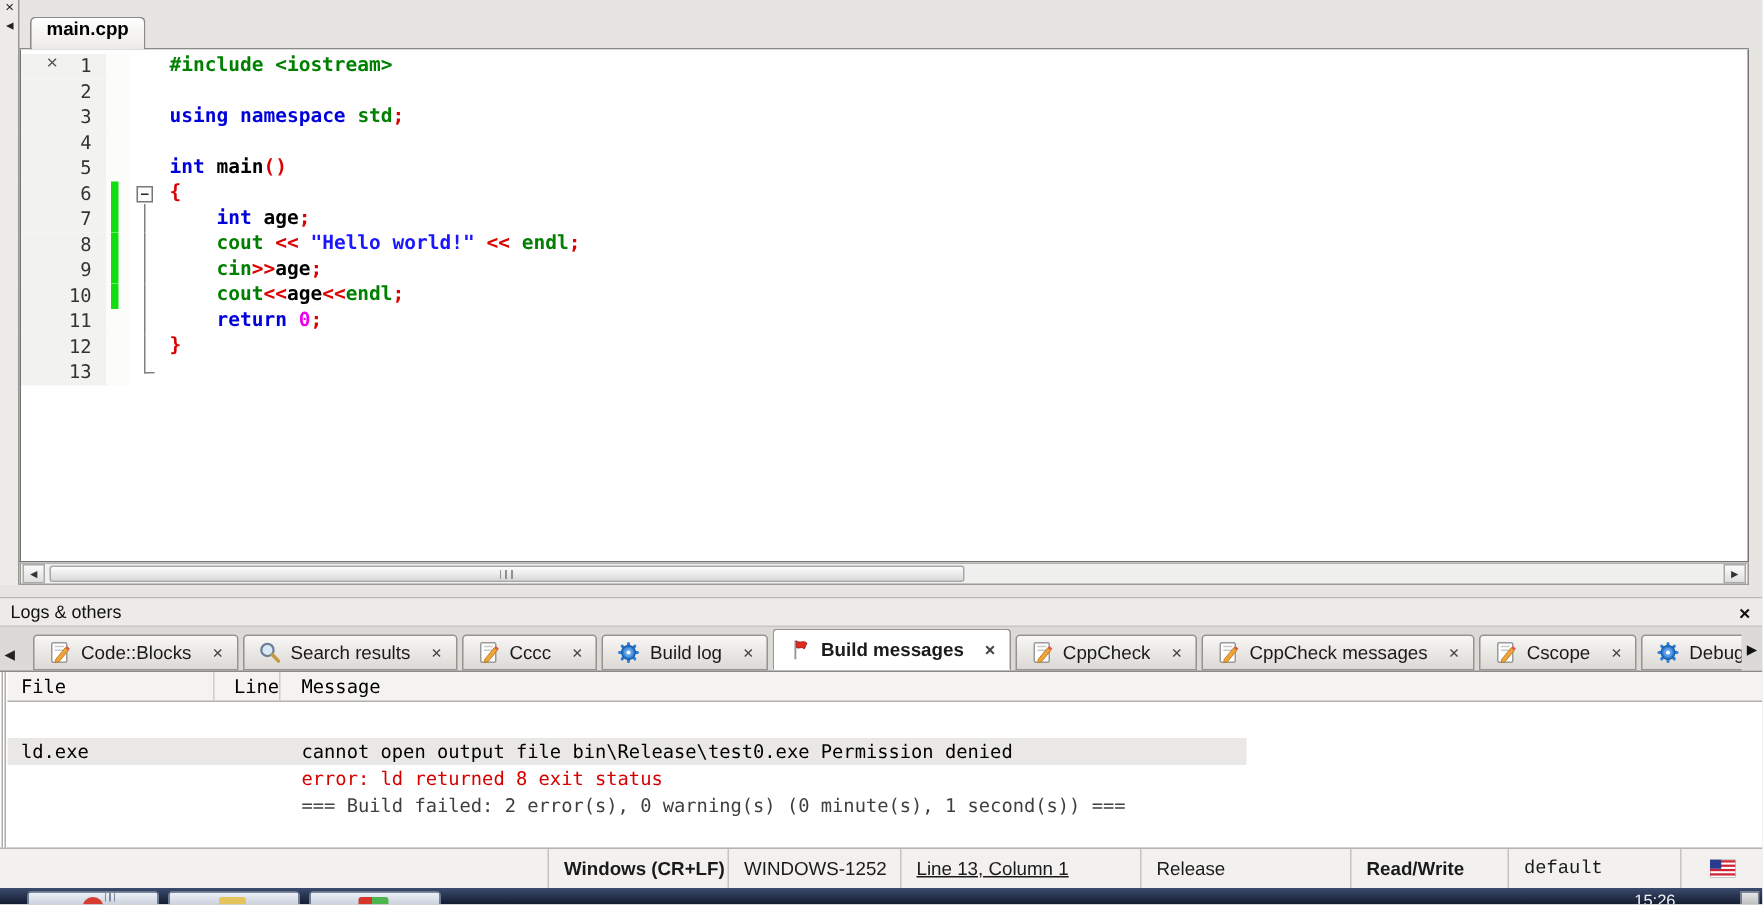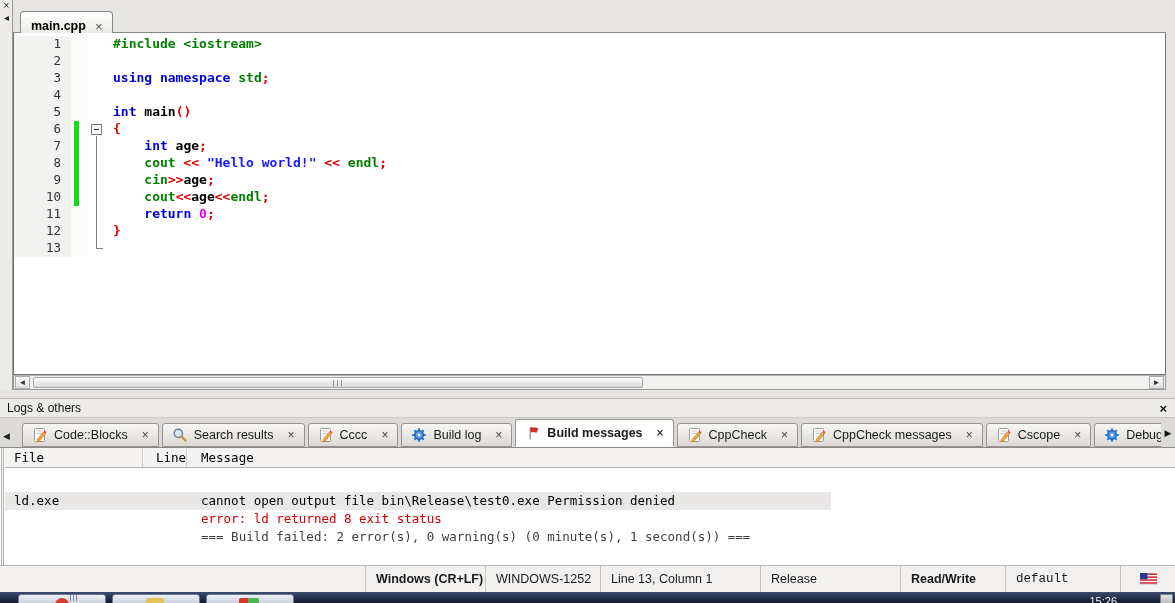--- a/index.html
+++ b/index.html
@@ -11,22 +11,22 @@
   #left-strip { position:absolute; left:0; top:0; width:13px; height:390px;
     background:#edebe8; border-right:1px solid #9a9894; }
   #left-strip .glyph { display:block; width:13px; text-align:center; color:#222;
     font-size:10px; line-height:12px; cursor:default; }
 
   
   #notebook { position:absolute; left:13px; top:0; width:1153px; height:390px; }
   #etabbar { position:absolute; left:0; top:0; right:0; height:33px; border-bottom:1px solid #8a8a8a; }
   #etab { position:absolute; left:7px; bottom:-1px; height:22px; padding:0 10px;
     background:linear-gradient(180deg,#ffffff,#eceae6); border:1px solid #8a8a8a; border-bottom:none;
-    border-radius:4px 4px 0 0; display:flex; align-items:flex-end; gap:9px;
-    font-size:12.5px; font-weight:bold; color:#000; z-index:2; }
+    border-radius:4px 4px 0 0; display:flex; align-items:flex-start; gap:9px;
+    font-size:12.5px; font-weight:bold; color:#000; z-index:2;flex-direction:column; }
   #etab .x { font-weight:normal; color:#555; font-size:13px; line-height:13px; }
 
   #editor { position:absolute; left:0; top:33px; right:0; bottom:15px; background:#fff;
     border:1px solid #76747) ; border:1px solid #767472; border-top:none; overflow:hidden; padding-top:3px; }
   .crow { display:flex; height:17px; line-height:17px; }
   .cnum { width:57px; text-align:right; padding-right:10px; background:#f2f2f1; color:#333;
     font:12.5px "DejaVu Sans Mono", monospace; }
   .cchg { width:16px; position:relative; background:#fcfcfb; }
   .chgbar { position:absolute; left:3px; top:0; bottom:0; width:5px; background:#11dd11; }
   .cfold { width:24px; position:relative; }
@@ -410,21 +410,21 @@
             <div class="tc c-msg">=== Build failed: 2 error(s), 0 warning(s) (0 minute(s), 1 second(s)) ===</div>
           </div>
         </div>
     </div>
   </div>
 
   <div id="statusbar">
     <div class="sp"></div>
   <div class="sfield" style="width: 120px; font-weight: bold;">Windows (CR+LF)</div>
       <div class="sfield" style="width: 115px;">WINDOWS-1252</div>
-      <div class="sfield" style="width: 160px;">Line 13, Column 1</div>
+      <div class="sfield" style="width: 160px; text-decoration: underline;">Line 13, Column 1</div>
       <div class="sfield" style="width: 140px;">Release</div>
       <div class="sfield" style="width: 105px; font-weight: bold;">Read/Write</div>
       <div class="sfield" style="width: 115px; font-family: Liberation Mono, monospace;">default</div>
       <div class="sfield flag" style="width: 55px;">
         <svg width="17" height="12" viewBox="0 0 17 12">
           <rect width="17" height="12" fill="#fff" stroke="#8a8a8a" stroke-width="0.6"></rect>
           <g fill="#cf2233">
             <rect y="0.5" width="17" height="1.5"></rect>
             <rect y="3.4" width="17" height="1.5"></rect>
             <rect y="6.3" width="17" height="1.5"></rect>

